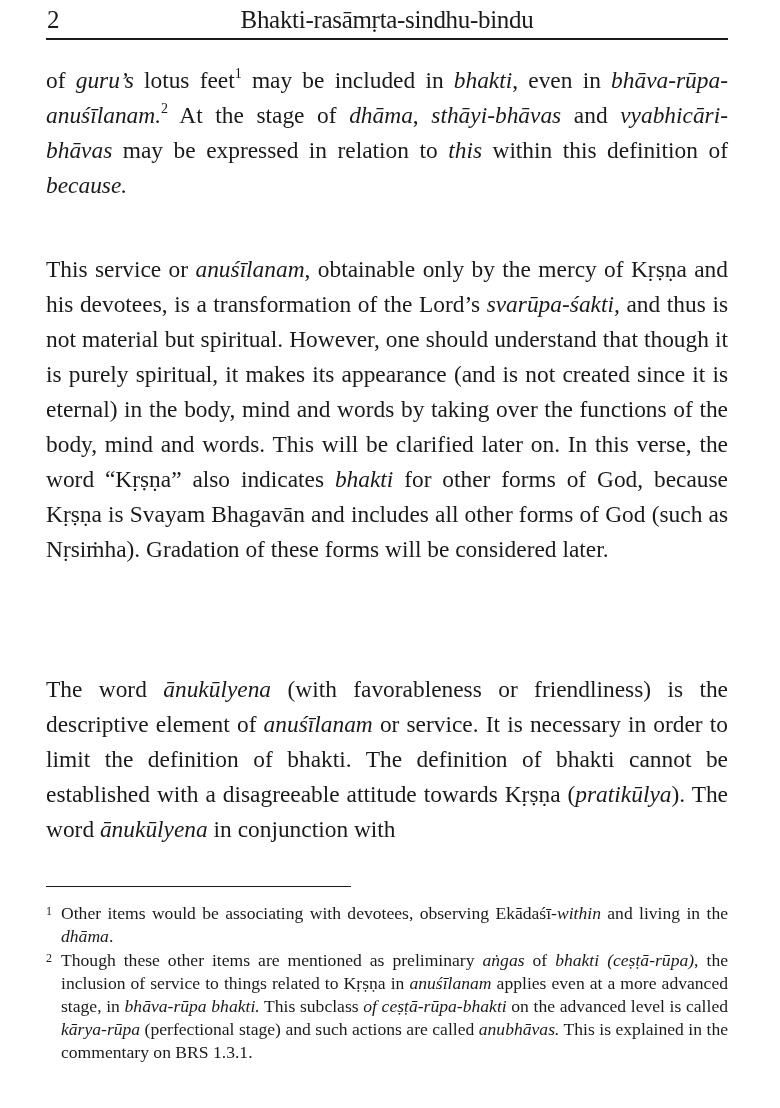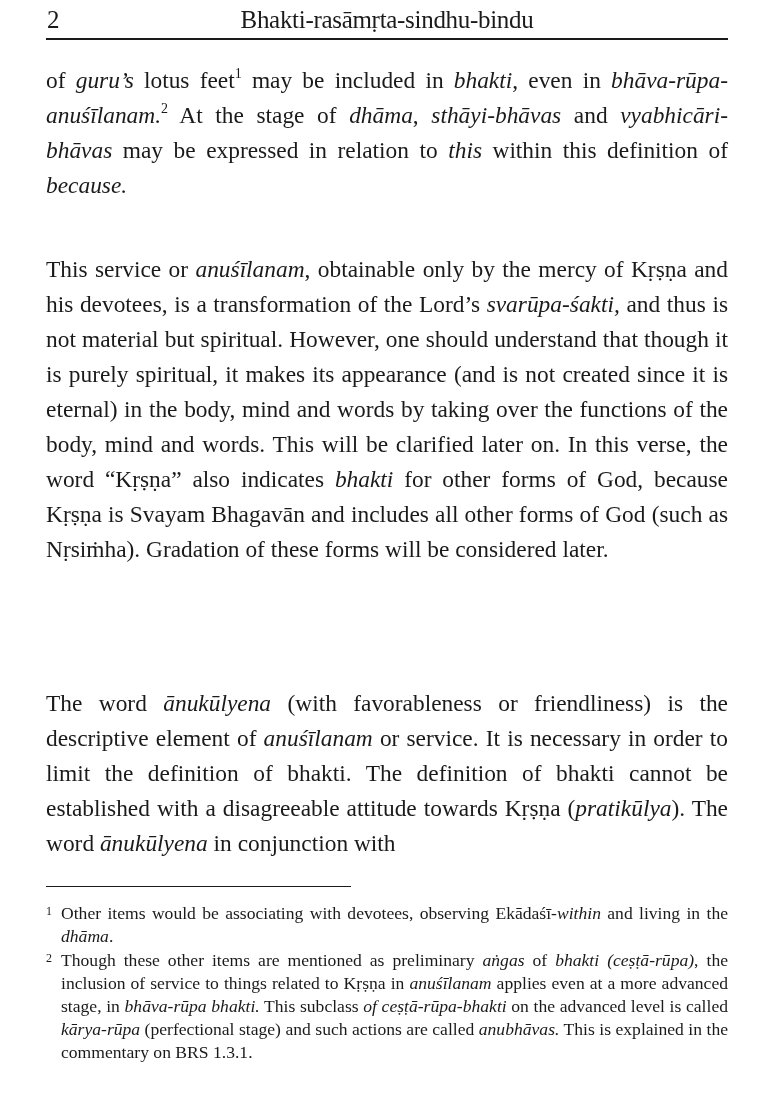--- a/index.html
+++ b/index.html
@@ -7,21 +7,21 @@
          font-family:"Liberation Serif","DejaVu Serif",serif; color:#1a1a1a; }
   .header { position:absolute; left:46px; top:4px; width:682px; height:34px;
             border-bottom:2px solid #1a1a1a; }
   .page-number { position:absolute; left:1px; top:2px; font-size:25px; }
   .running-title { position:absolute; left:0; right:0; top:2px; text-align:center;
                    font-size:25px; letter-spacing:-0.3px; }
   .body-text { position:absolute; left:46px; width:682px; font-size:23.4px;
                line-height:35px; text-align:justify; }
   .p1 { top:63px; }
   .p2 { top:239px;margin-top:13px; }
-  .p3 { top:686px; }
+  .p3 { top:672px; }
   .body-text p { margin:0; }
   i { }
   sup { font-size:14px; line-height:0; vertical-align:10px; }
   .fn-rule { position:absolute; left:46px; top:886px; width:305px; height:0;
              border-top:1.5px solid #1a1a1a; }
   .footnotes { position:absolute; left:46px; width:682px; top:902px;
                font-size:17.6px; line-height:23px; text-align:justify; }
   .fn { position:relative; padding-left:15px; margin:0 0 1px 0; }
   .fn-num { position:absolute; left:0; top:-2px; font-size:12px; }
 </style>

